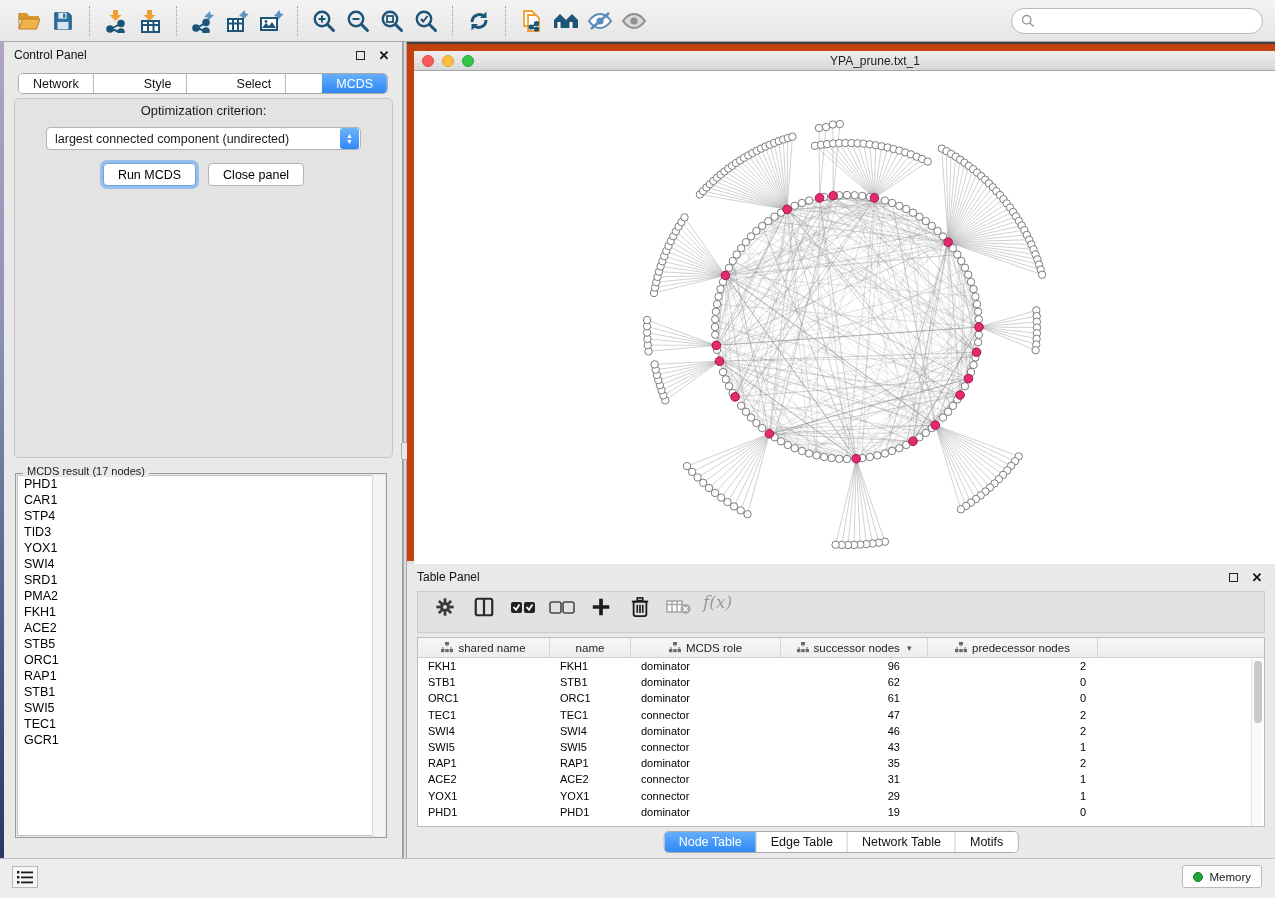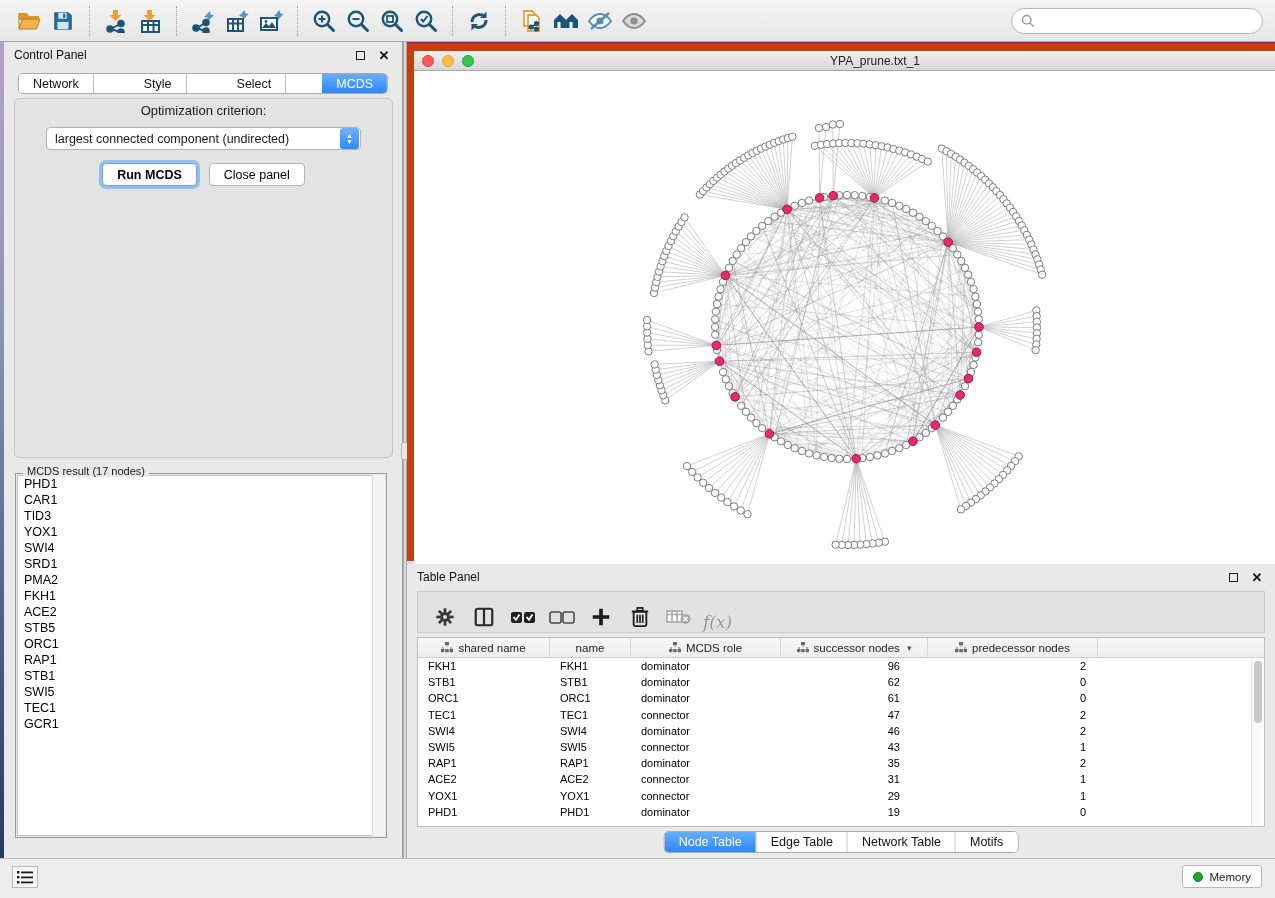--- a/index.html
+++ b/index.html
@@ -1,18 +1,18 @@
 <!DOCTYPE html>
 <html><head>
 <meta charset="utf-8">
 <style>
   * { margin:0; padding:0; box-sizing:border-box; }
   html,body { width:1275px; height:898px; overflow:hidden; }
   body { font-family:"Liberation Sans", sans-serif; font-size:12px; color:#1a1a1a; }
-  .screen { position:relative; width:1275px; height:898px; background:#be185d; }
+  .screen { position:relative; width:1275px; height:898px; background:#404040; }
 
   
   .toolbar { position:absolute; left:0; top:0; width:1275px; height:42px;
     background:linear-gradient(#f4f4f4,#e6e6e6); border-bottom:1px solid #a8a8a8;
     display:flex; align-items:center; padding:0 12px; }
   .tbtn { width:34px; height:32px; display:flex; align-items:center; justify-content:center; border-radius:4px; }
   .tsep { width:0; height:30px; border-left:1px dotted #9d9d9d; margin:0 9px; }
   .searchbox { margin-left:auto; width:252px; height:26px; background:#fff;
     border:1px solid #b9b9b9; border-radius:13px; display:flex; align-items:center; padding:0 9px; gap:6px; }
   .searchbox input { border:none; outline:none; flex:1; font-size:12px; background:transparent; font-family:"Liberation Sans",sans-serif; }
@@ -46,21 +46,21 @@
   .opt-label { text-align:center; margin-top:4px; font-size:13px; }
   .cp-select { margin:9px auto 0; width:315px; height:23px; background:#fff; border:1px solid #b3b3b3;
     border-radius:4px; display:flex; align-items:center; }
   .cp-select .val { flex:1; padding:0 8px; font-size:12.5px; white-space:nowrap; }
   .cp-select .stepper { width:19px; height:21px; border-radius:3px; margin-right:1px;
     background:linear-gradient(#6fb2fb,#2f89f6); display:flex; flex-direction:column;
     align-items:center; justify-content:center; color:#fff; font-size:7px; line-height:6px; }
   .cp-buttons { display:flex; justify-content:center; gap:12px; margin-top:13px; }
   .btn { height:23px; padding:0 14px; background:#fff; border:1px solid #b3b3b3; border-radius:4px;
     font-size:12.5px; display:flex; align-items:center; font-family:"Liberation Sans",sans-serif; }
-  .btn.focus { box-shadow:0 0 0 3px rgba(90,160,245,.55); border-color:#6ea4e0;font-weight:bold; }
+  .btn.focus { box-shadow:0 0 0 3px rgba(90,160,245,.55); border-color:#6ea4e0; }
 
   .mcds-fieldset { position:absolute; left:11px; top:424px; width:372px; height:372px; }
   .mcds-legend { position:absolute; left:8px; top:-1px; background:#e9e9e9; padding:0 4px; font-size:11px; z-index:2; }
   .mcds-border { position:absolute; inset:7px 0 0 0; border:1px solid #9b9b9b; }
   .mcds-list { position:absolute; inset:9px 2px 2px 2px; background:#fff; border:1px solid #c2c2c2; overflow:hidden; }
   .mcds-scroll { position:absolute; right:2px; top:9px; bottom:2px; width:13px; background:#f4f4f4; border-left:1px solid #ddd; }
   .mcds-item { padding:0 6px; height:16px; line-height:16px; font-size:12.5px; color:#000; }
 
   
   .splitv { position:absolute; left:403px; top:42px; width:4px; height:816px; background:#dcdcdc;
@@ -80,21 +80,21 @@
   .light { width:12px; height:12px; border-radius:50%; }
   .light.red { background:#fc5b57; border:1px solid #d94842; }
   .light.yellow { background:#fdbe41; border:1px solid #dfa133; }
   .light.green { background:#35c649; border:1px solid #26a335; }
   .net-title { position:absolute; left:0; right:0; text-align:center; font-size:12px; color:#222; }
   .net-canvas { position:relative; width:866px; height:495px; background:#fff; overflow:hidden; }
 
   
   .table-panel { position:absolute; left:407px; top:564px; width:868px; height:294px; background:#e9e9e9; }
   .tp-toolbar { position:absolute; left:10px; top:27px; width:848px; height:42px; background:#e2e2e2;
-    border:1px solid #cacaca; display:flex; align-items:flex-end; gap:9px; padding:0 12px; }
+    border:1px solid #cacaca; display:flex; align-items:flex-start; gap:9px; padding:0 12px; }
   .tp-ico { width:30px; height:30px; display:flex; align-items:center; justify-content:center; }
   .fx-label { font-family:"DejaVu Serif", serif; font-style:italic; font-size:17px; color:#9a9a9a; }
 
   .ntable { position:absolute; left:10px; top:73px; width:848px; height:190px; background:#fff; border:1px solid #bdbdbd; }
   .thead { display:flex; height:20px; background:linear-gradient(#f7f7f7,#ededed); border-bottom:1px solid #cfcfcf; }
   .th { display:flex; align-items:center; justify-content:center; gap:5px; border-right:1px solid #d7d7d7;
     font-size:11.5px; color:#222; position:relative; }
   .th .sort { font-size:9px; color:#555; margin-left:2px; }
   .c0 { width:132px; } .c1 { width:81px; } .c2 { width:150px; } .c3 { width:147px; } .c4 { width:170px; }
   .tbody { position:relative; }
@@ -304,20 +304,21 @@
         <button class="btn">Close panel</button>
       </div>
     </div>
 
     <div class="mcds-fieldset">
       <div class="mcds-border"></div>
       <div class="mcds-legend">MCDS result (17 nodes)</div>
       <div class="mcds-list">
           <div class="mcds-item">PHD1</div>
           <div class="mcds-item">CAR1</div>
+          <div class="mcds-item">STP4</div>
           <div class="mcds-item">TID3</div>
           <div class="mcds-item">YOX1</div>
           <div class="mcds-item">SWI4</div>
           <div class="mcds-item">SRD1</div>
           <div class="mcds-item">PMA2</div>
           <div class="mcds-item">FKH1</div>
           <div class="mcds-item">ACE2</div>
           <div class="mcds-item">STB5</div>
           <div class="mcds-item">ORC1</div>
           <div class="mcds-item">RAP1</div>

